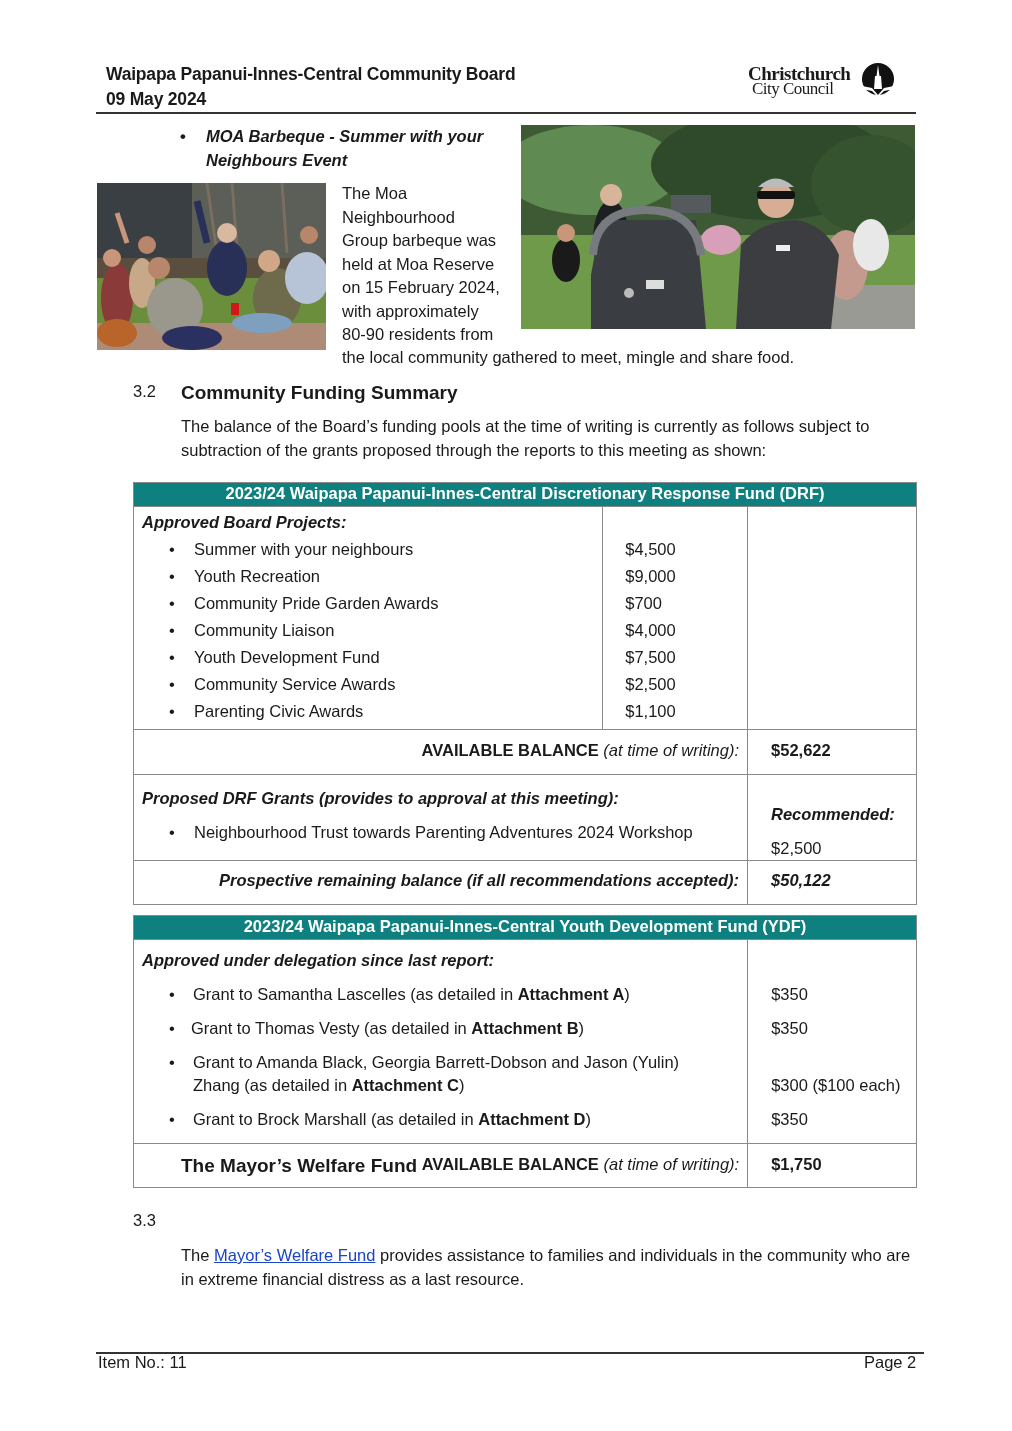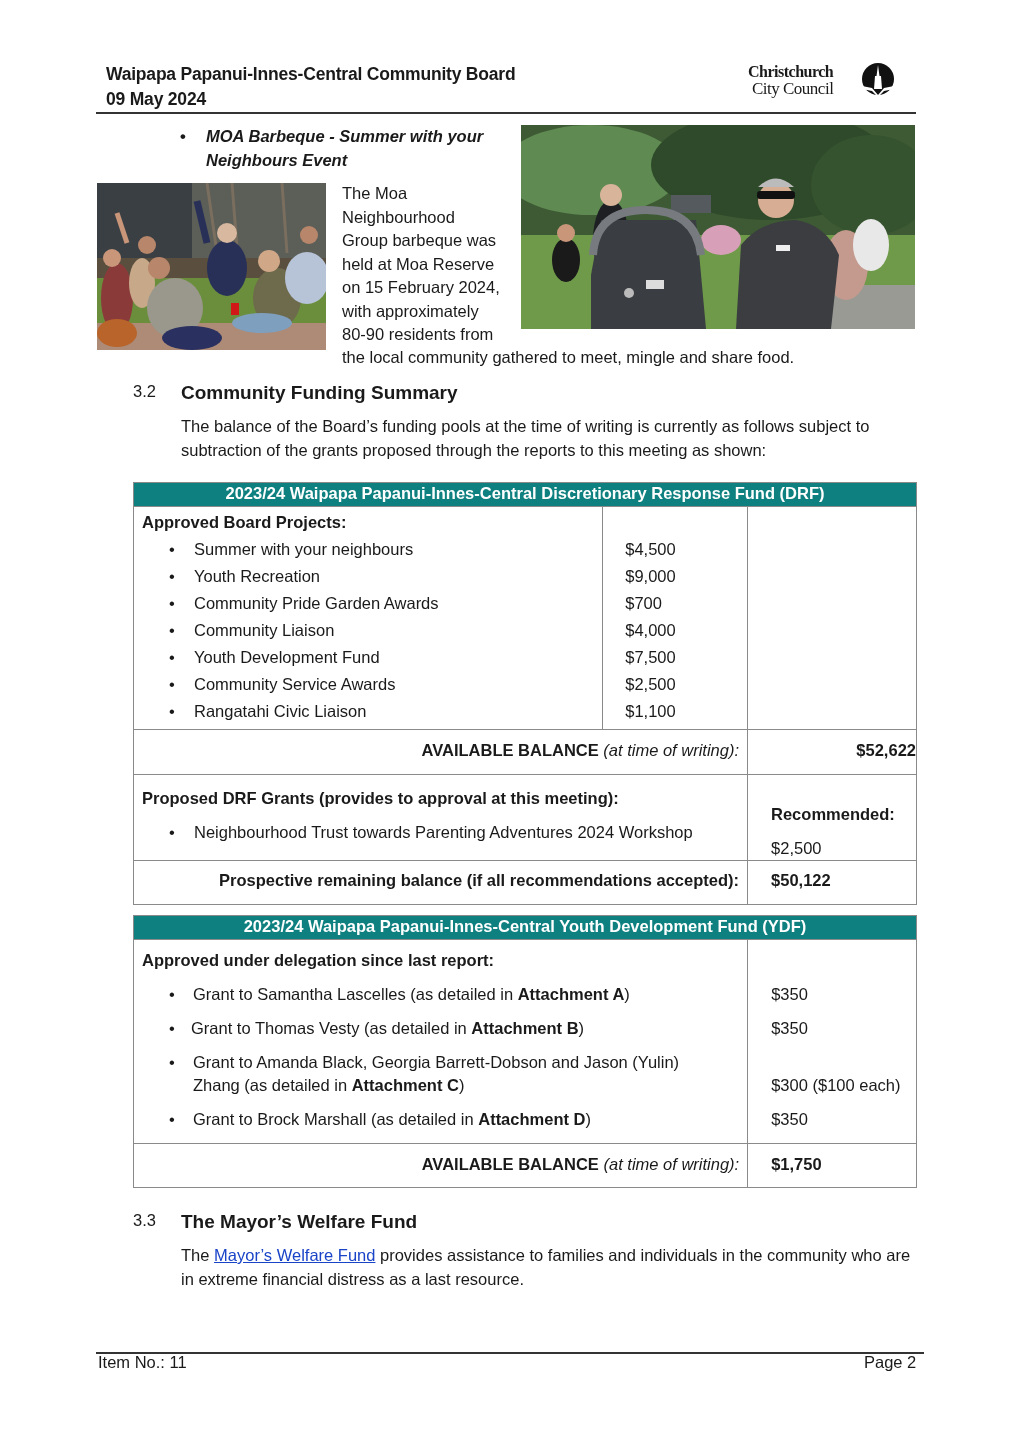--- a/index.html
+++ b/index.html
@@ -10,21 +10,21 @@
       color: #1a1a1a;
       font-size: 16.5px;
       overflow: hidden;
     }
     .abs { position: absolute; }
 
     
     .hdr-title { left: 106px; top: 62px; font-weight: bold; font-size: 17.5px; line-height: 25px; letter-spacing: -0.2px; }
     .hdr-rule { left: 96px; top: 112px; width: 820px; height: 2px; background: #333; }
     .logo { left: 746px; top: 62px; width: 155px; height: 40px; }
-    .logo-t1 { position: absolute; left: 2px; top: 1px; font-family: "Liberation Serif", serif; font-weight: bold; font-size: 16px; letter-spacing: -0.5px; }
+    .logo-t1 { position: absolute; left: 2px; top: 1px; font-family: "Liberation Serif", serif; font-weight: bold; font-size: 19px; letter-spacing: -0.5px; }
     .logo-t2 { position: absolute; left: 6px; top: 17px; font-family: "Liberation Serif", serif; font-size: 17px; letter-spacing: -0.5px; }
     .logo-mark { position: absolute; left: 114px; top: 0px; width: 36px; height: 36px; }
 
     
     .moa-bullet { left: 180px; top: 124px; font-size: 16.5px; line-height: 24px; font-weight: bold; font-style: italic; }
     .moa-bullet .dot { position: absolute; left: 0; top: 0; font-style: normal; }
     .moa-bullet .txt { position: absolute; left: 26px; top: 0; width: 310px; }
     .photo1 { left: 97px; top: 183px; width: 229px; height: 167px; overflow: hidden; }
     .photo2 { left: 521px; top: 125px; width: 394px; height: 204px; overflow: hidden; }
     .moa-para { left: 342px; top: 182px; width: 175px; font-size: 16.5px; line-height: 23.5px; }
@@ -47,21 +47,21 @@
     table.fund th.head {
       background: #0f8080;
       color: #ffffff;
       font-weight: bold;
       font-size: 16.5px;
       height: 24px;
       text-align: center;
       padding: 1px 0 0 0;
       border: 1.5px solid #8a8a8a;
     }
-    .sub-label { font-weight: bold; }
+    .sub-label { font-weight: bold; font-style: italic; }
     ul.items { list-style: none; }
     ul.items li { position: relative; padding-left: 52px; }
     ul.items li::before { content: "\2022"; position: absolute; left: 27px; top: 0; }
     .right-lbl { text-align: right; }
     .bold { font-weight: bold; }
     .ital { font-style: italic; }
 
     
     .ftr-rule { left: 96px; top: 1352px; width: 828px; height: 2px; background: #333; }
     .ftr-left { left: 98px; top: 1353px; font-size: 16.5px; }
@@ -173,40 +173,40 @@
   <tr style="height:221px;">
     <td style="width:470px; padding:4px 8px;">
       <div class="sub-label" style="line-height:22px;">Approved Board Projects:</div>
       <ul class="items" style="line-height:27px; margin-top:3px; padding-left:0;">
         <li>Summer with your neighbours</li>
         <li>Youth Recreation</li>
         <li>Community Pride Garden Awards</li>
         <li>Community Liaison</li>
         <li>Youth Development Fund</li>
         <li>Community Service Awards</li>
-        <li>Rangatahi Civic Liaison</li>
+        <li>Parenting Civic Awards</li>
       </ul>
     </td>
     <td style="width:145px; padding:29px 0 0 22px; line-height:27px;">
       <div>$4,500</div>
       <div>$9,000</div>
       <div>$700</div>
       <div>$4,000</div>
       <div>$7,500</div>
       <div>$2,500</div>
       <div>$1,100</div>
     </td>
     <td style="width:169px;"></td>
   </tr>
   <tr style="height:45px;">
     <td colspan="2" class="right-lbl" style="padding:11px 8px 0 0;">
       <span class="bold">AVAILABLE BALANCE</span>
       <span class="ital">(at time of writing):</span>
     </td>
-    <td class="bold" style="padding:11px 0 0 23px;text-align:right;">$52,622</td>
+    <td class="bold" style="padding:11px 0 0 23px;">$52,622</td>
   </tr>
   <tr style="height:79px;">
     <td colspan="2" style="padding:11px 8px 0 8px;">
       <div class="sub-label" style="line-height:24px;">Proposed DRF Grants (provides to approval at this meeting):</div>
       <ul class="items" style="line-height:24px; margin-top:10px;">
         <li>Neighbourhood Trust towards Parenting Adventures 2024 Workshop</li>
       </ul>
     </td>
     <td style="padding:27px 0 0 23px; line-height:24px;">
       <div class="sub-label">Recommended:</div>
@@ -246,20 +246,20 @@
     <td class="right-lbl" style="padding:11px 8px 0 0;">
       <span class="bold">AVAILABLE BALANCE</span>
       <span class="ital">(at time of writing):</span>
     </td>
     <td class="bold" style="padding:11px 0 0 23px;">$1,750</td>
   </tr>
 </tbody>
   </table>
 
 <div class="abs sec-num" style="left:133px; top:1211px;">3.3</div>
-<div class="abs sec-title" style="left:181px; top:1211px;">The Mayor’s Welfare Fund</div>
+<div class="abs sec-title" style="left:181px; top:1155px;">The Mayor’s Welfare Fund</div>
 <div class="abs para" style="left:181px; top:1243px; width:730px;">
   <span>The </span><a class="link" href="#">Mayor’s Welfare Fund</a><span> provides assistance to families and individuals in the community who are in extreme financial distress as a last resource.</span>
 </div>
 
 <div class="abs ftr-rule"></div>
 <div class="abs ftr-left">Item No.: 11</div>
 <div class="abs ftr-right">Page 2</div>
 
 </body></html>

